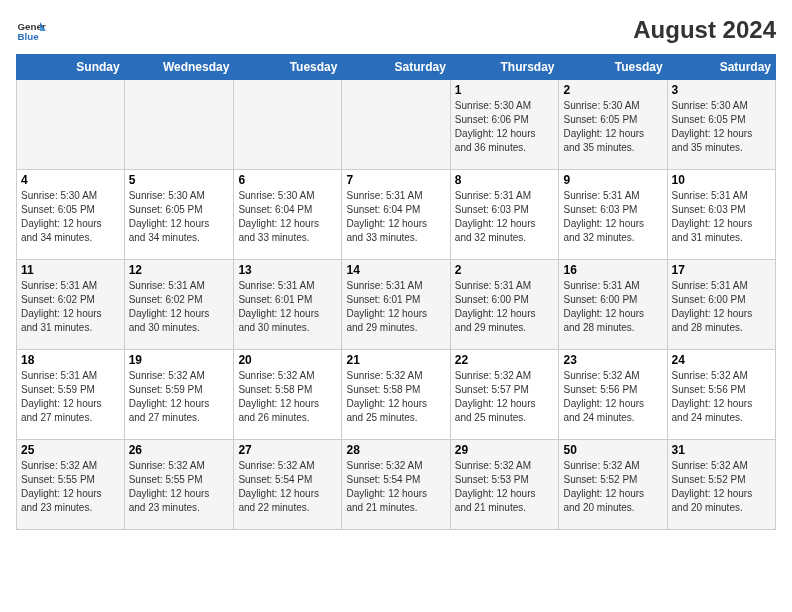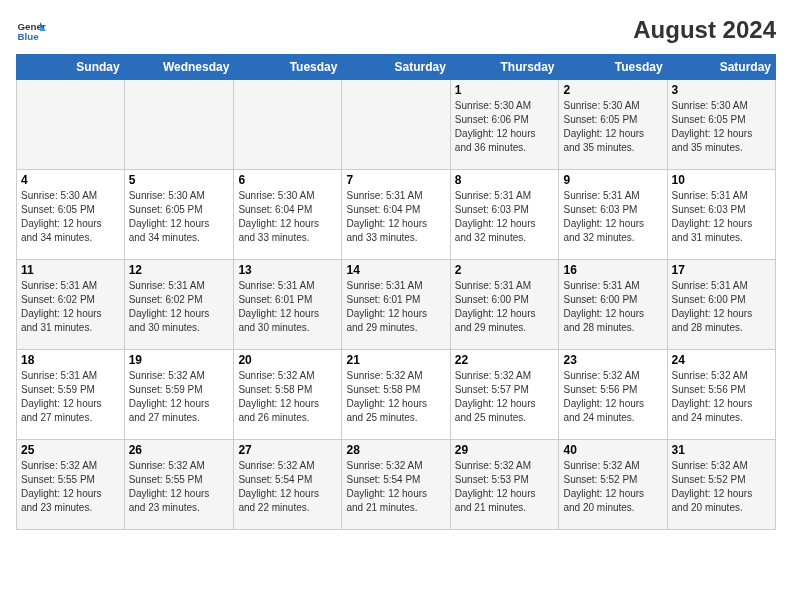--- a/index.html
+++ b/index.html
@@ -319,21 +319,21 @@
 and 21 minutes.</div>
         </td>
         <td>
           <span class="day-num">29</span>
           <div class="day-info" style="white-space: pre-line;">Sunrise: 5:32 AM
 Sunset: 5:53 PM
 Daylight: 12 hours
 and 21 minutes.</div>
         </td>
         <td>
-          <span class="day-num">40</span>
+          <span class="day-num">50</span>
           <div class="day-info" style="white-space: pre-line;">Sunrise: 5:32 AM
 Sunset: 5:52 PM
 Daylight: 12 hours
 and 20 minutes.</div>
         </td>
         <td>
           <span class="day-num">31</span>
           <div class="day-info" style="white-space: pre-line;">Sunrise: 5:32 AM
 Sunset: 5:52 PM
 Daylight: 12 hours

